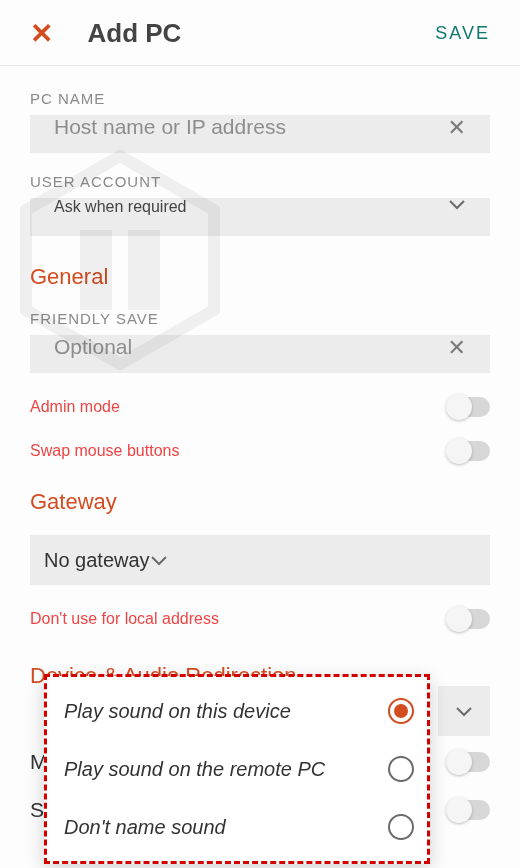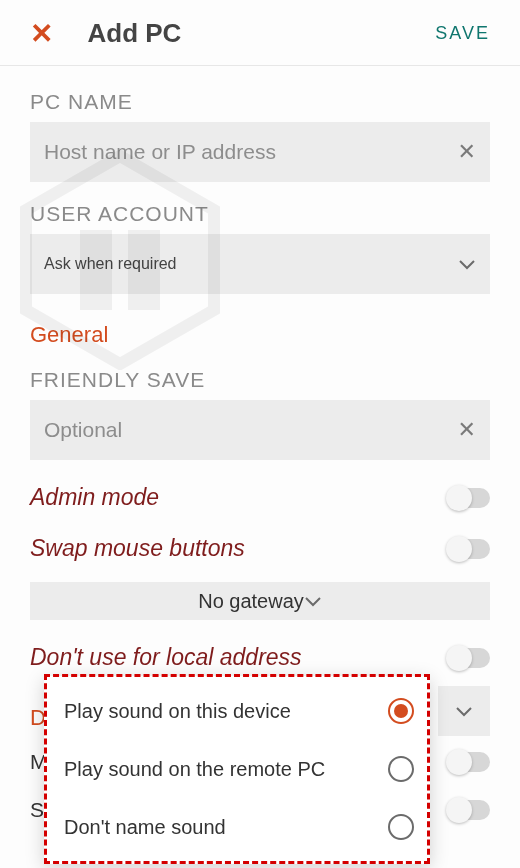--- a/index.html
+++ b/index.html
@@ -34,69 +34,68 @@
       align-items: center;
       padding: 18px 30px 16px 30px;
       border-bottom: 1px solid #e7e7e7;
     }
     .header .close { color: #d34c1f; font-size: 28px; font-weight: 700; line-height: 1; cursor: pointer; }
     .header .title { font-size: 26px; font-weight: 700; color: #444; margin-left: 34px; flex: 1; }
     .header .save { color: #0f766e; letter-spacing: 2px; font-size: 18px; font-weight: 500; cursor: pointer; }
 
     .content { padding: 4px 30px 0 30px; }
 
-    .section-label { font-size: 21px; letter-spacing: 1px; color: #8a8a8a; margin-top: 20px; margin-bottom: 8px; }
+    .section-label { font-size: 15px; letter-spacing: 1px; color: #8a8a8a; margin-top: 20px; margin-bottom: 8px; }
 
     .field {
       display: flex;
-      align-items: center;
+      align-items: flex-start;
       background: #ececec;
-      height: 60px;
-      padding: 0 14px;
+      height: 38px;
+      padding: 0 24px;
     }
     .field .placeholder { color: #8d8d8d; font-size: 21px; flex: 1; font-weight: 300; }
     .field .value { color: #444; font-size: 16px; flex: 1; font-weight: 300; }
     .field .x { color: #7a7a7a; font-size: 22px; cursor: pointer; }
     .field .chev { cursor: pointer; }
     .chev svg { display:block; }
 
     .section-title {
       color: #d34c1f;
       font-size: 22px;
       font-weight: 400;
       margin-top: 28px;
     }
 
     .toggle-row {
       display: flex;
       align-items: center;
       margin-top: 24px;
     }
-    .toggle-row .label { flex: 1; font-size: 23px; color: #7f1d1d; font-weight: 300; font-style: italic;}
+    .toggle-row .label { flex: 1; font-size: 16px; color: #ef4444; font-weight: 300;}
     .switch {
       width: 42px; height: 20px;
       background: #d7d7d7;
       border-radius: 12px;
       position: relative;
       cursor: pointer;
     }
     .switch .knob {
       position: absolute;
       width: 26px; height: 26px;
       background: #f5f5f5;
       border-radius: 50%;
       top: -3px; left: -2px;
       box-shadow: 0 1px 3px rgba(0,0,0,.25);
     }
 
     .dropdown-under {
       display:flex; align-items:center;
-      background:#ececec; height:38px; padding:0 14px;
+      background:#ececec; height:50px; padding:0 14px;
       margin-top: 20px;
-      justify-content: center;
     }
 
     .highlight-box {
       position: absolute;
       left: 44px;
       bottom: 4px;
       width: 386px;
       height: 190px;
       border: 3px dashed #d40000;
       pointer-events: none;
@@ -112,21 +111,21 @@
       box-shadow: 0 4px 18px rgba(0,0,0,.18);
       z-index: 20;
       padding: 6px 0 8px 0;
     }
     .popup .option {
       display: flex;
       align-items: center;
       padding: 16px 16px 16px 20px;
       cursor: pointer;
     }
-    .popup .option .opt-label { flex: 1; font-size: 20px; color: #333; font-weight: 300;}
+    .popup .option .opt-label { flex: 1; font-size: 20px; color: #333; font-weight: 300; font-style: italic;}
     .popup .radio {
       width: 26px; height: 26px;
       border: 2px solid #6b6b6b;
       border-radius: 50%;
       display: flex; align-items: center; justify-content: center;
     }
     .popup .radio.sel { border-color: #d34c1f; }
     .popup .radio.sel .dot {
       width: 14px; height: 14px; background: #d34c1f; border-radius: 50%;
     }
@@ -199,20 +198,21 @@
         </span>
     </div>
 
     <div class="toggle-row">
       <span class="label">Swap mouse buttons</span>
       <span class="switch">
           <span class="knob"></span>
         </span>
     </div>
 
+    <div class="section-title">Gateway</div>
 
     <div class="dropdown-under">
       <span class="value">No gateway</span>
       <span class="chev">
         <svg width="18" height="12" viewBox="0 0 18 12">
             <polyline points="2,3 9,10 16,3" fill="none" stroke="#6b6b6b" stroke-width="2"></polyline>
           </svg>
       </span>
     </div>
 

